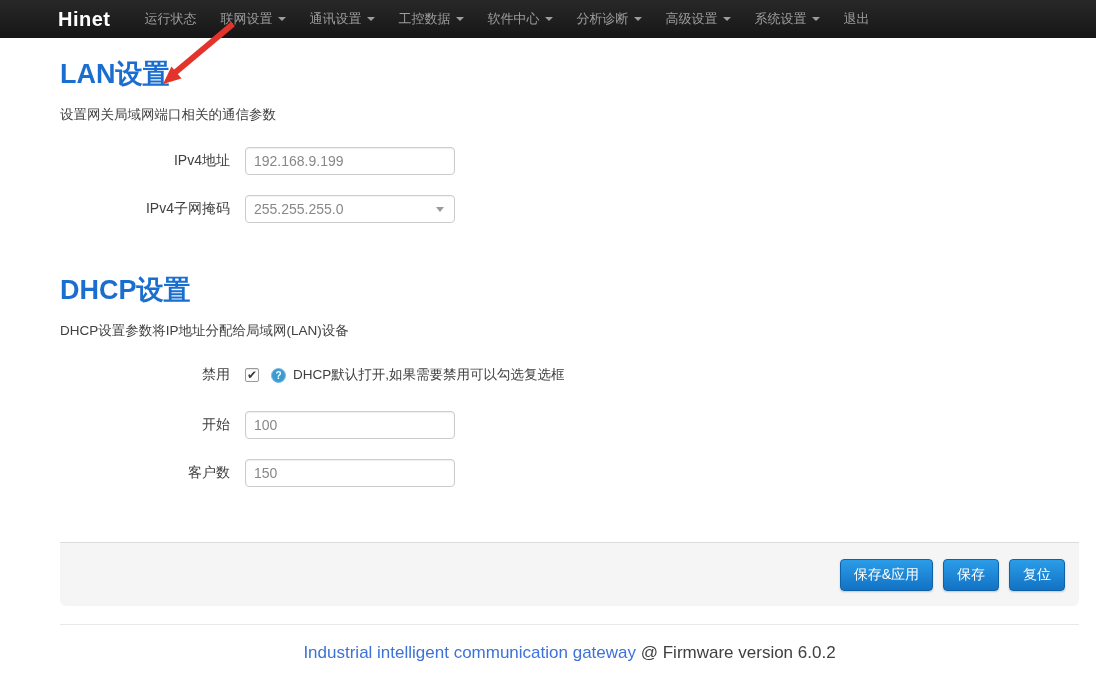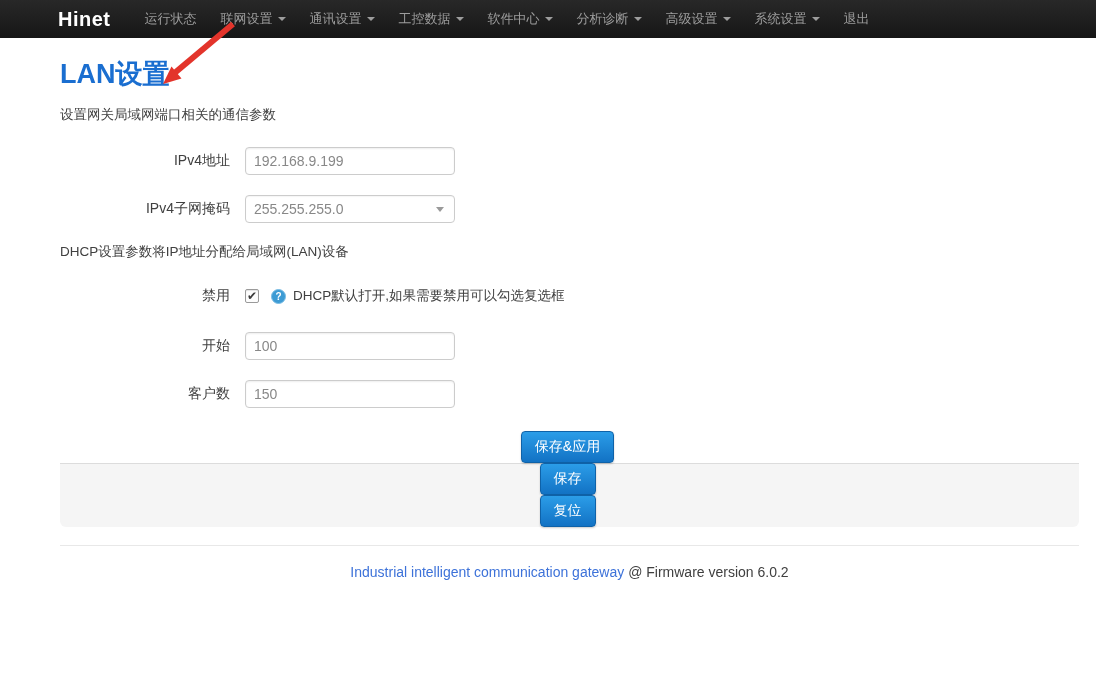--- a/index.html
+++ b/index.html
@@ -156,21 +156,20 @@
   .action-bar {
     margin: 55px 17px 0 60px;
     height: 64px;
     background: #f5f5f5;
     border-top: 1px solid #dcdcdc;
     border-radius: 0 0 6px 6px;
     display: flex;
     align-items: center;
     justify-content: flex-end;
     padding-right: 14px;
-    flex-direction: column;
   }
   .btn {
     background: linear-gradient(180deg, #2b9de8 0%, #1272c4 100%);
     border: 1px solid #0f62a8;
     border-radius: 4px;
     color: #ffffff;
     font-size: 14px;
     font-family: "Liberation Sans", "DejaVu Sans", sans-serif;
     padding: 6px 13px;
     margin-left: 10px;
@@ -180,21 +179,21 @@
   }
 
   
   .footer-divider {
     margin: 18px 17px 0 60px;
     border-top: 1px solid #e8e8e8;
   }
   .footer {
     margin: 18px 17px 0 60px;
     text-align: center;
-    font-size: 14px;
+    font-size: 17px;
     color: #404040;
   }
   .footer a, .footer-link {
     color: #3d72d9;
     text-decoration: none;
     cursor: pointer;
   }
 </style>
 </head>
 <body>
@@ -256,20 +255,21 @@
     </div>
     <div class="form-row">
       <div class="form-label">IPv4子网掩码</div>
       <div class="select-box">
         <span>255.255.255.0</span>
         <i class="select-caret"></i>
       </div>
     </div>
   </div>
 
+  <h1 class="section-title" style="margin-top:52px;">DHCP设置</h1>
   <div class="section-subtitle">DHCP设置参数将IP地址分配给局域网(LAN)设备</div>
 
   <div class="form-area" style="margin-top:26px;">
     <div class="form-row checkbox-row">
       <div class="form-label">禁用</div>
       <span class="checkbox">✔</span>
       <span class="help-icon">?</span>
       <span class="hint-text">DHCP默认打开,如果需要禁用可以勾选复选框</span>
     </div>
     <div class="form-row">

